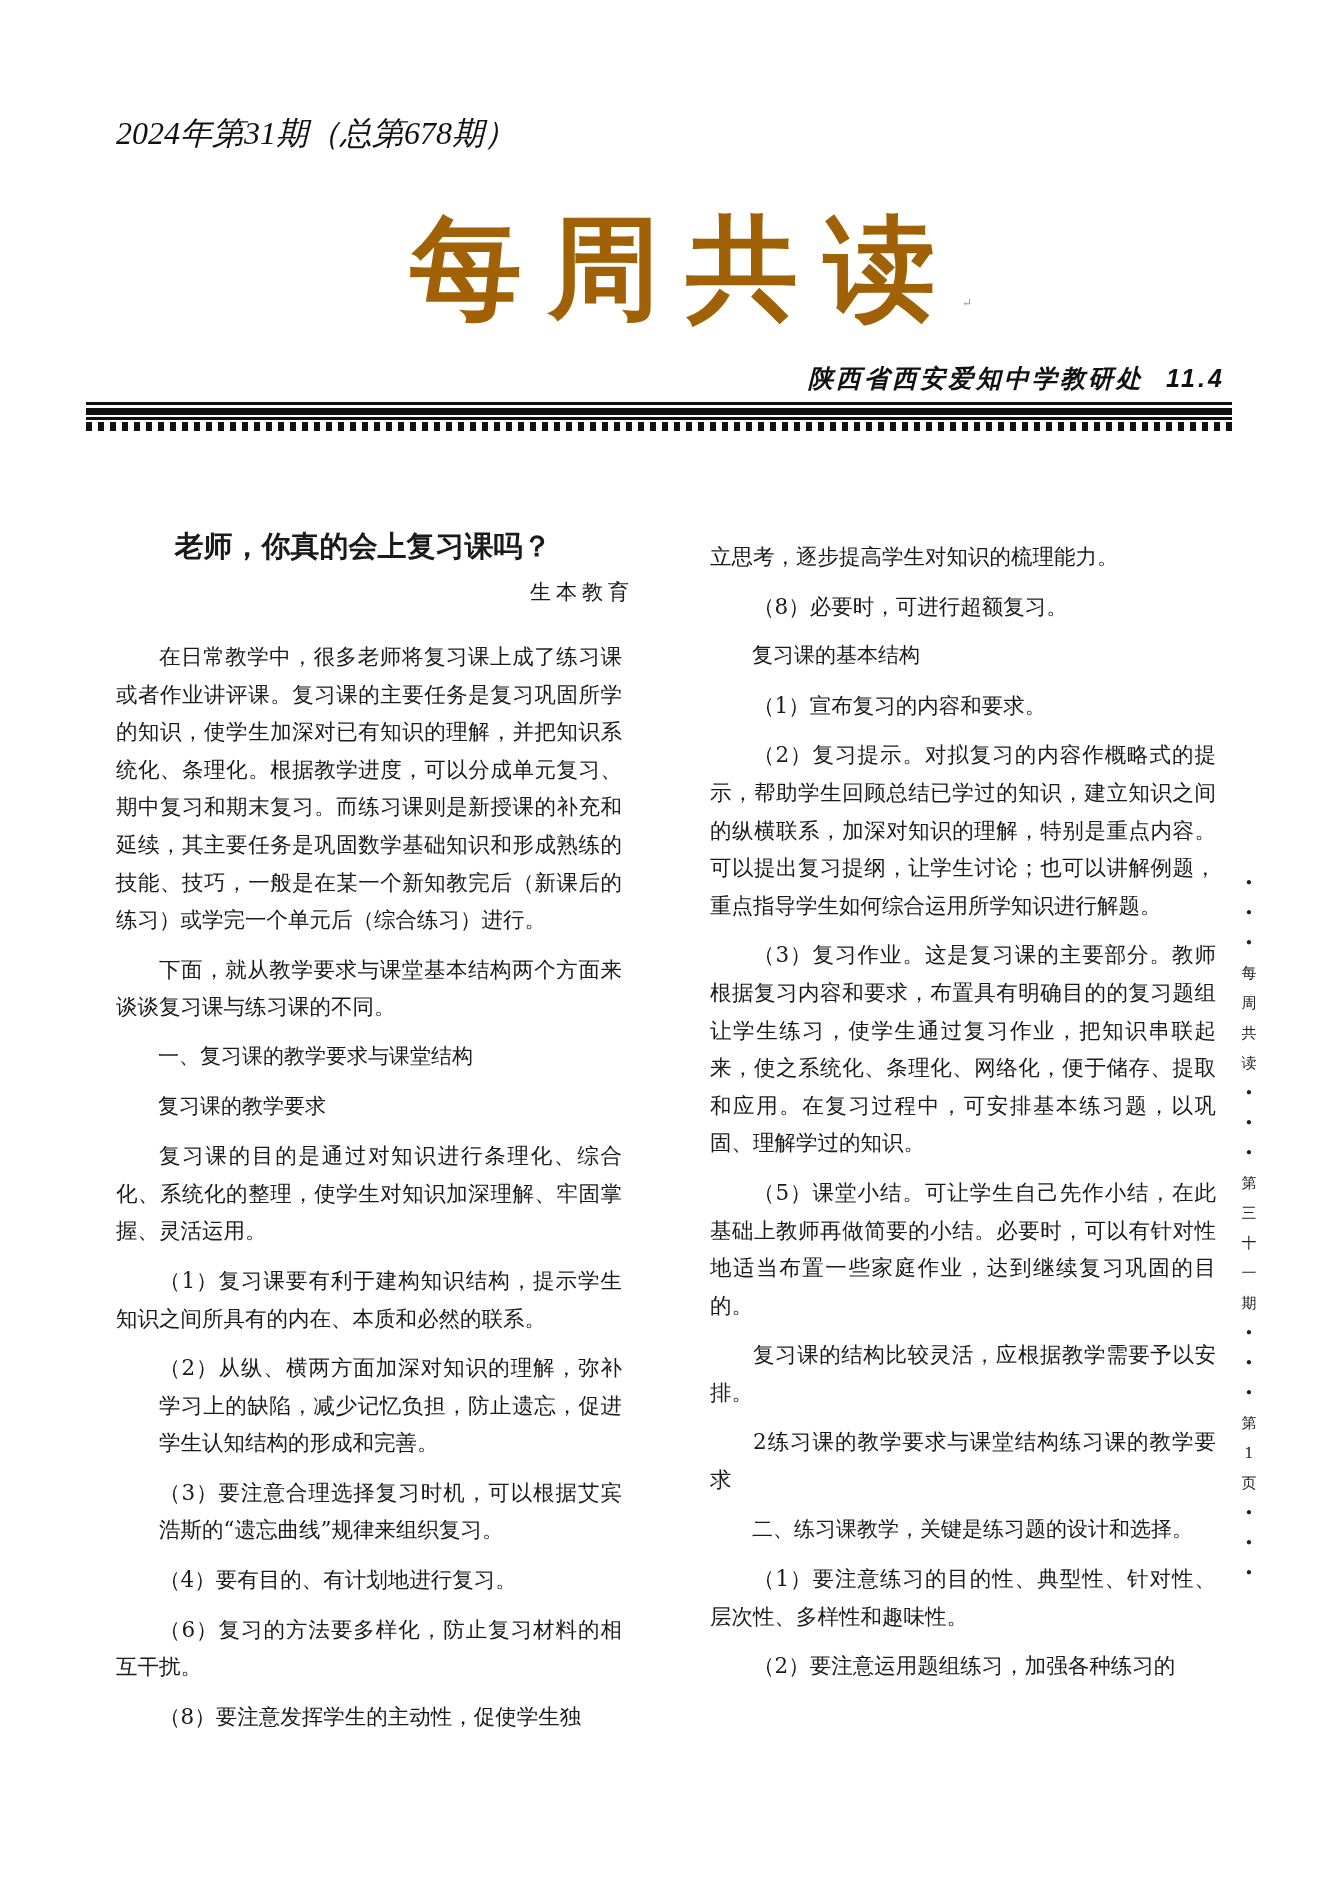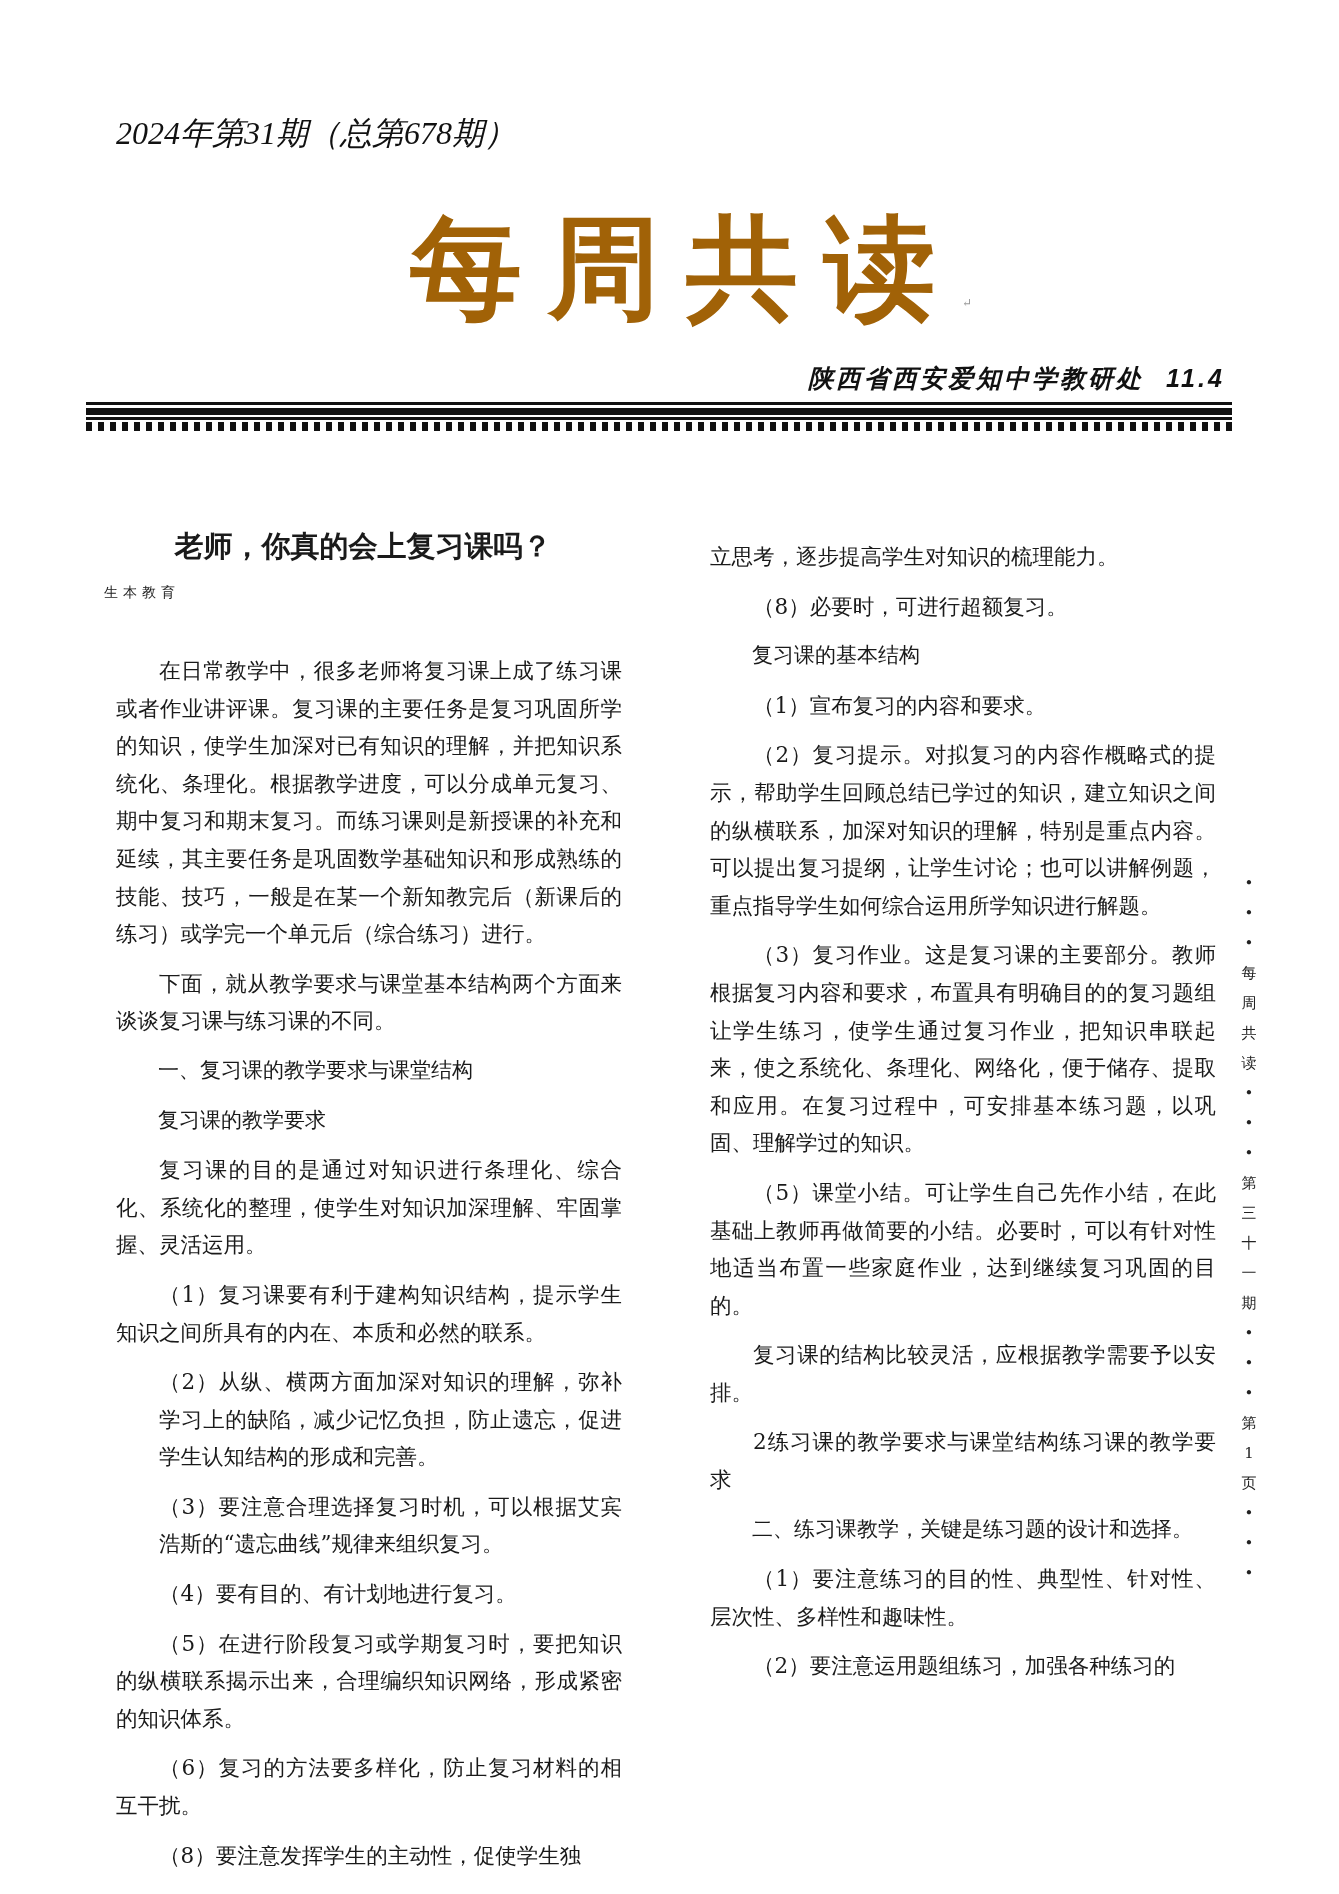--- a/index.html
+++ b/index.html
@@ -16,21 +16,21 @@
   .rule-thin { position: absolute; left: 86px; width: 1146px; height: 3px; background: #111; }
   .rule-thick { position: absolute; left: 86px; width: 1146px; height: 7px; background: #111; }
   .dots { position: absolute; left: 86px; top: 422px; width: 1148px; height: 9px;
           background-image: repeating-linear-gradient(90deg, #111 0 6px, transparent 6px 12px); }
 
   .col { position: absolute; top: 520px; width: 530px; font-size: 21.5px; line-height: 37.6px; }
   .col-left { left: 104px; }
   .col-right { left: 698px; top: 526px; }
   .title { font-family: "DejaVu Sans", "Liberation Sans", sans-serif; font-weight: bold; font-size: 29px;
            text-align: center; line-height: 52px; margin: 0 0 0 -12px; }
-  .author { text-align: left; font-size: 14px; letter-spacing: 5px; line-height: 40px; margin-bottom: 40px; }
+  .author { text-align: right; font-size: 21px; letter-spacing: 5px; line-height: 40px; margin-bottom: 26px; }
   p { margin: 12px; text-align: justify; }
   .ind { text-indent: 2em; }
   .hang { padding-left: 2em; text-indent: 0; }
   .hd { font-family: "DejaVu Sans", "Liberation Sans", sans-serif; font-weight: normal; font-size: 21px; }
   .side { position: absolute; left: 1238px; top: 868px; width: 22px; text-align: center;
           font-size: 15px; line-height: 30px; color: #222; }
   .side span { display: block; }
 </style>
 </head>
 <body>
@@ -52,21 +52,20 @@
   <div id="left-body">
       <p class="ind">在日常教学中，很多老师将复习课上成了练习课或者作业讲评课。复习课的主要任务是复习巩固所学的知识，使学生加深对已有知识的理解，并把知识系统化、条理化。根据教学进度，可以分成单元复习、期中复习和期末复习。而练习课则是新授课的补充和延续，其主要任务是巩固数学基础知识和形成熟练的技能、技巧，一般是在某一个新知教完后（新课后的练习）或学完一个单元后（综合练习）进行。</p>
       <p class="ind">下面，就从教学要求与课堂基本结构两个方面来谈谈复习课与练习课的不同。</p>
       <p class="hd ind">一、复习课的教学要求与课堂结构</p>
       <p class="hd ind">复习课的教学要求</p>
       <p class="ind">复习课的目的是通过对知识进行条理化、综合化、系统化的整理，使学生对知识加深理解、牢固掌握、灵活运用。</p>
       <p class="ind">（1）复习课要有利于建构知识结构，提示学生知识之间所具有的内在、本质和必然的联系。</p>
       <p class="hang">（2）从纵、横两方面加深对知识的理解，弥补学习上的缺陷，减少记忆负担，防止遗忘，促进学生认知结构的形成和完善。</p>
       <p class="hang">（3）要注意合理选择复习时机，可以根据艾宾浩斯的“遗忘曲线”规律来组织复习。</p>
       <p class="hang">（4）要有目的、有计划地进行复习。</p>
-      <p class="ind">（5）在进行阶段复习或学期复习时，要把知识的纵横联系揭示出来，合理编织知识网络，形成紧密的知识体系。</p>
       <p class="ind">（6）复习的方法要多样化，防止复习材料的相互干扰。</p>
       <p class="ind">（8）要注意发挥学生的主动性，促使学生独</p>
     </div>
 </div>
 
 <div class="col col-right">
   <div id="right-body">
       <p class="">立思考，逐步提高学生对知识的梳理能力。</p>
       <p class="ind">（8）必要时，可进行超额复习。</p>
       <p class="hd ind">复习课的基本结构</p>

